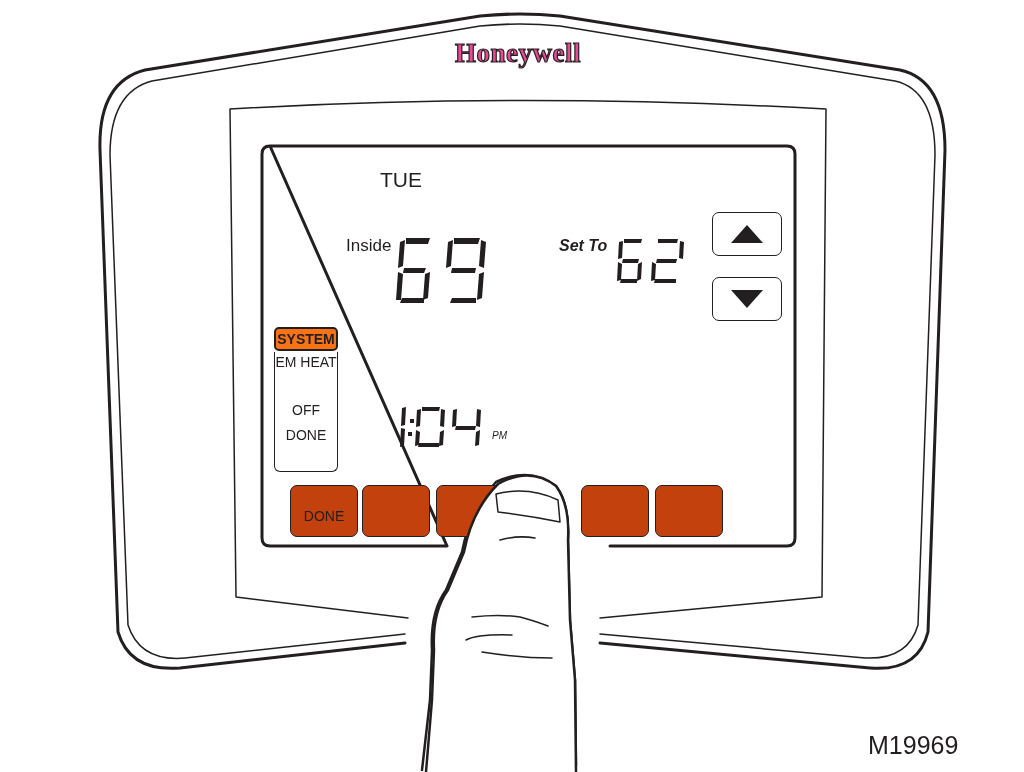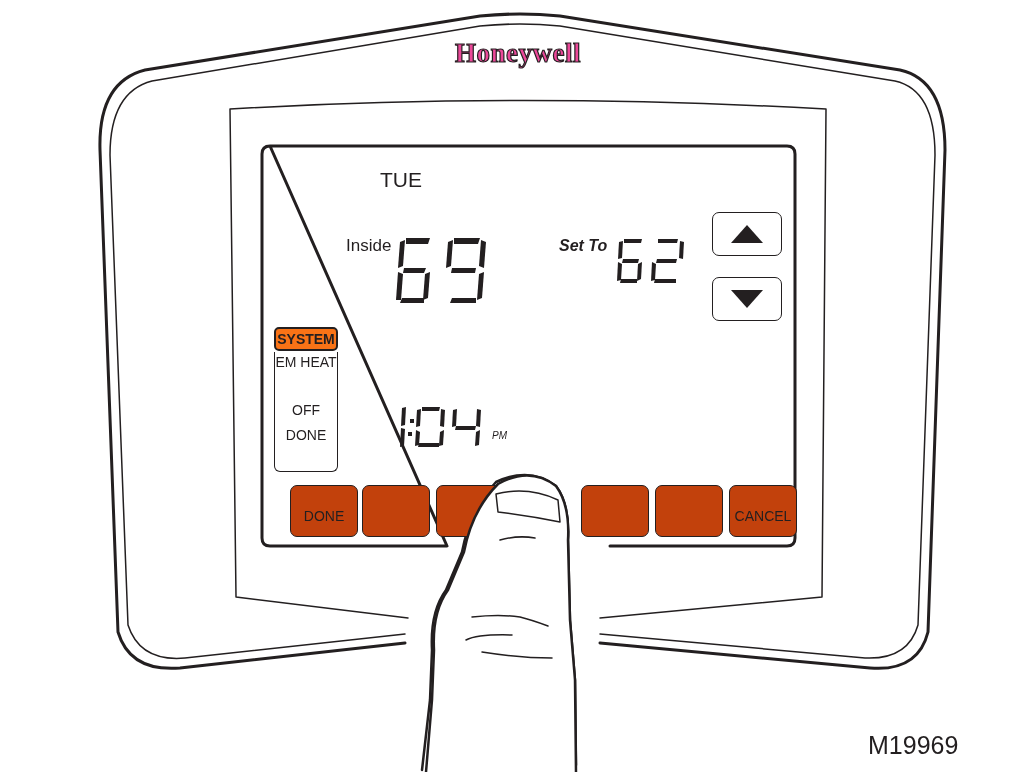--- a/index.html
+++ b/index.html
@@ -132,21 +132,20 @@
       <polygon points="78,26 82,24 81,39 77,40"></polygon>
     </g>
   </svg>
   <div class="abs pm">PM</div>
 
   <div class="abs softkey" style="left:274px">DONE</div>
   <div class="abs softkey" style="left:346px"></div>
   <div class="abs softkey" style="left:420px"></div>
   <div class="abs softkey" style="left:565px"></div>
   <div class="abs softkey" style="left:639px"></div>
-  <div class="abs softkey" style="left:713px">CANCEL</div>
 
   <svg class="abs" style="left:0;top:0" width="1024" height="772">
     <g fill="#fff" stroke="#231f20" stroke-linecap="round" stroke-linejoin="round">
       <path d="M 426 772 L 432 700 L 434 650 Q 432 612 448 590 L 464 552 Q 472 510 498 484 Q 530 466 556 486 Q 570 505 568 540 L 570 620 L 575 680 L 576 772" stroke-width="2.5"></path>
       <path d="M 496 494 Q 528 486 558 500 L 560 522 Q 530 516 498 512 Z" stroke-width="1.5"></path>
       <path d="M 500 540 Q 518 535 535 538" stroke-width="1.5" fill="none"></path>
       <path d="M 472 617 Q 500 614 520 617 Q 532 620 548 626" stroke-width="1.5" fill="none"></path>
       <path d="M 466 640 Q 478 634 512 635" stroke-width="1.5" fill="none"></path>
       <path d="M 482 652 Q 520 658 552 658" stroke-width="1.5" fill="none"></path>
     </g>

